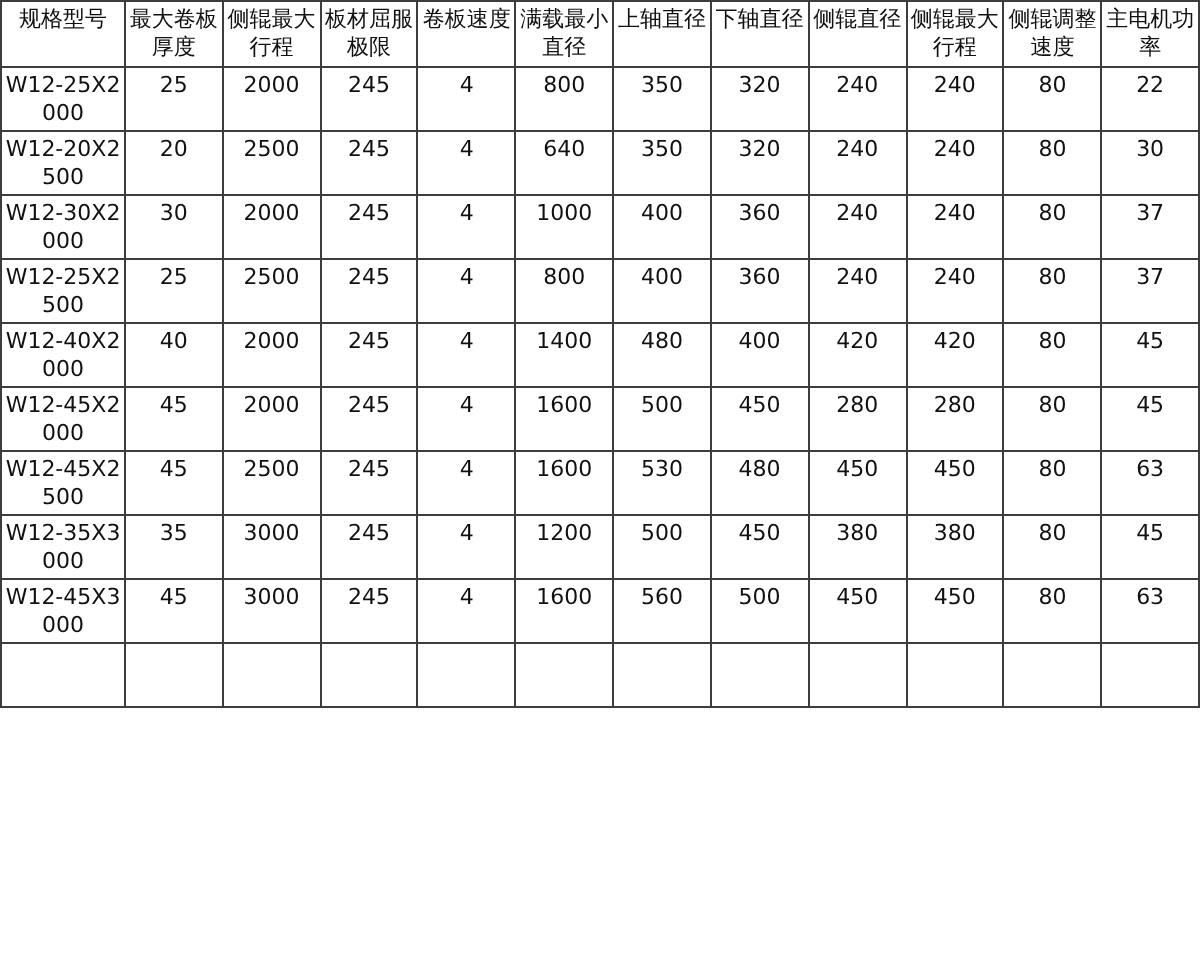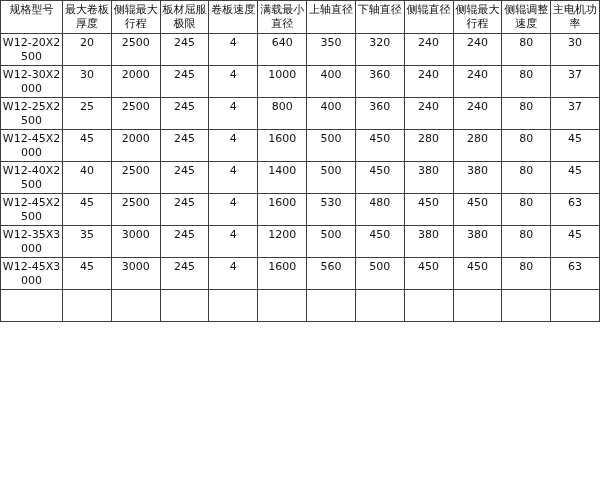--- a/index.html
+++ b/index.html
@@ -63,20 +63,34 @@
           <th>上轴直径</th>
           <th>下轴直径</th>
           <th>侧辊直径</th>
           <th>侧辊最大行程</th>
           <th>侧辊调整速度</th>
           <th>主电机功率</th>
         </tr>
     </thead>
     <tbody>
         <tr>
+          <td>W12-25X2000</td>
+          <td>25</td>
+          <td>2000</td>
+          <td>245</td>
+          <td>4</td>
+          <td>800</td>
+          <td>350</td>
+          <td>320</td>
+          <td>240</td>
+          <td>240</td>
+          <td>80</td>
+          <td>22</td>
+        </tr>
+        <tr>
           <td>W12-20X2500</td>
           <td>20</td>
           <td>2500</td>
           <td>245</td>
           <td>4</td>
           <td>640</td>
           <td>350</td>
           <td>320</td>
           <td>240</td>
           <td>240</td>
@@ -105,44 +119,44 @@
           <td>4</td>
           <td>800</td>
           <td>400</td>
           <td>360</td>
           <td>240</td>
           <td>240</td>
           <td>80</td>
           <td>37</td>
         </tr>
         <tr>
+          <td>W12-40X2000</td>
+          <td>40</td>
+          <td>2000</td>
+          <td>245</td>
+          <td>4</td>
+          <td>1400</td>
+          <td>480</td>
+          <td>400</td>
+          <td>420</td>
+          <td>420</td>
+          <td>80</td>
+          <td>45</td>
+        </tr>
+        <tr>
           <td>W12-45X2000</td>
           <td>45</td>
           <td>2000</td>
           <td>245</td>
           <td>4</td>
           <td>1600</td>
           <td>500</td>
           <td>450</td>
           <td>280</td>
           <td>280</td>
-          <td>80</td>
-          <td>45</td>
-        </tr>
-        <tr>
-          <td>W12-40X2500</td>
-          <td>40</td>
-          <td>2500</td>
-          <td>245</td>
-          <td>4</td>
-          <td>1400</td>
-          <td>500</td>
-          <td>450</td>
-          <td>380</td>
-          <td>380</td>
           <td>80</td>
           <td>45</td>
         </tr>
         <tr>
           <td>W12-45X2500</td>
           <td>45</td>
           <td>2500</td>
           <td>245</td>
           <td>4</td>
           <td>1600</td>

